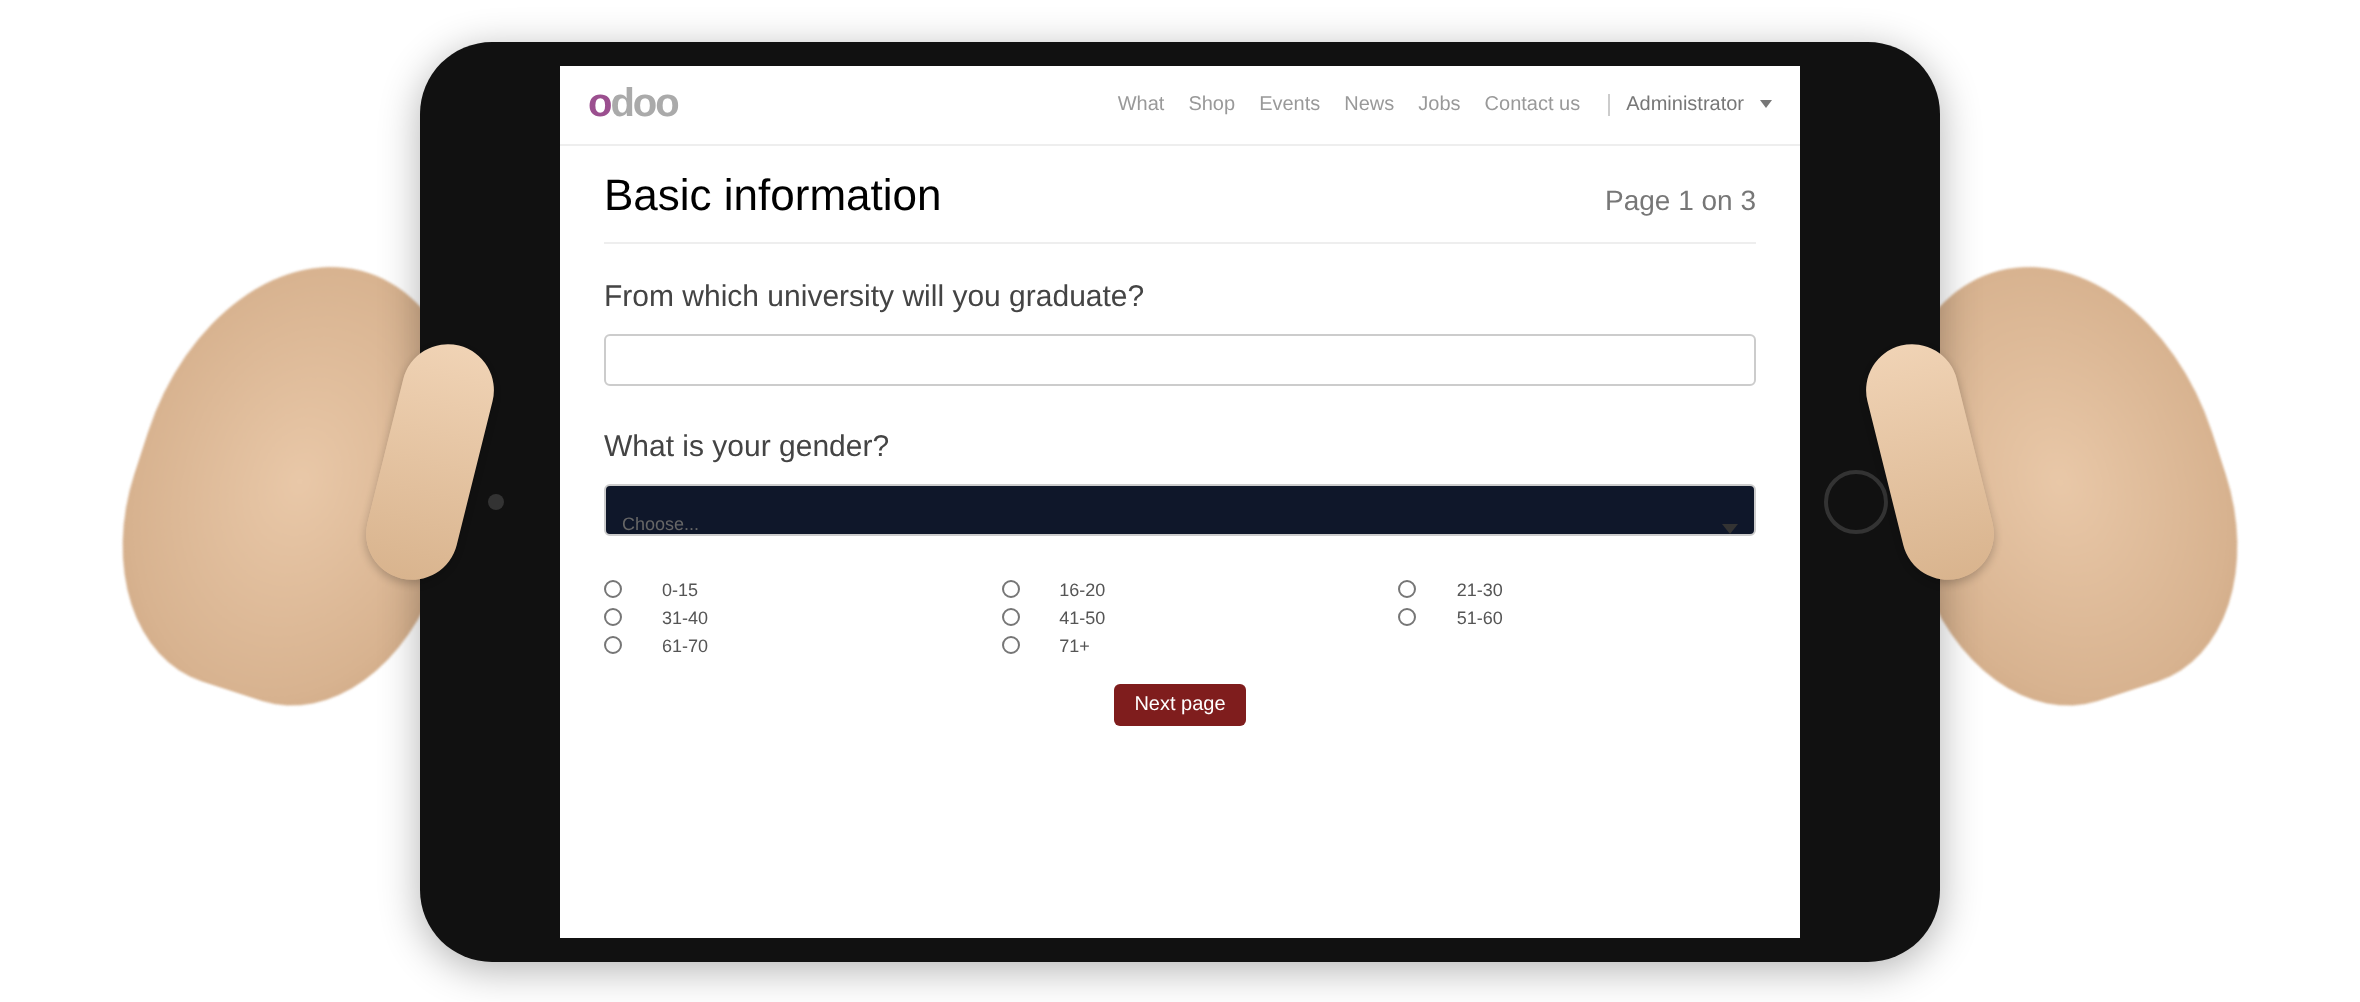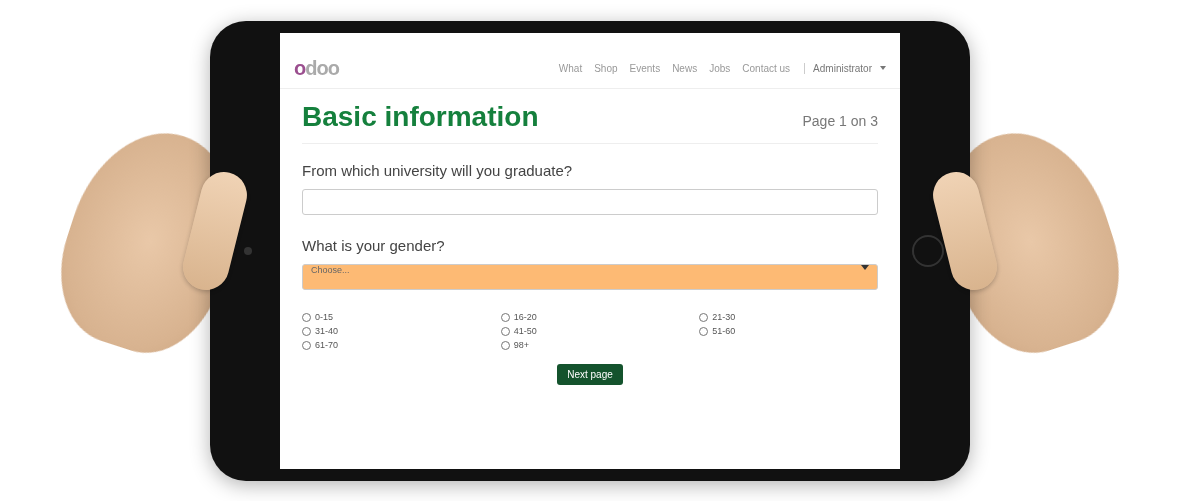--- a/index.html
+++ b/index.html
@@ -47,21 +47,20 @@
     display: flex;
     flex-direction: column;
   }
   .navbar {
     display: flex;
     align-items: center;
     padding: 8px 14px;
     border-bottom: 1px solid #eee;
     font-size: 10px;
     color: #999;
-    margin-top: 16px;
   }
   .logo {
     font-weight: bold;
     font-size: 20px;
     letter-spacing: -1px;
   }
   .logo .o1 { color: #9b4f8f; }
   .logo .rest { color: #aaa; }
   .nav-spacer { flex: 1; }
   .nav-link { margin: 0 6px; color: #999; cursor: pointer; }
@@ -87,21 +86,21 @@
     color: #333;
   }
   .title-row {
     display: flex;
     justify-content: space-between;
     align-items: baseline;
     padding-bottom: 10px;
     border-bottom: 1px solid #eee;
     margin-bottom: 18px;
   }
-  .page-title { font-size: 28px; font-weight: bold; color: #15803d; }
+  .page-title { font-size: 22px; font-weight: normal; color: #000000; }
   .page-count { font-size: 14px; color: #777; }
   .question {
     font-size: 15px;
     color: #444;
     margin-bottom: 10px;
   }
   .text-input {
     width: 100%;
     height: 26px;
     border: 1px solid #ccc;
@@ -111,56 +110,56 @@
     margin-bottom: 22px;
   }
   .select {
     width: 100%;
     height: 26px;
     border: 1px solid #ccc;
     border-radius: 3px;
     padding: 0 8px;
     font-size: 9px;
     color: #666;
-    background: #fdba74;
-    display: flex;
-    align-items: flex-start;
+    background: #0f172a;
+    display: flex;
+    align-items: flex-end;
     justify-content: space-between;
     margin-bottom: 22px;
     cursor: pointer;
   }
   .select-caret {
     width: 0; height: 0;
     border-left: 4px solid transparent;
     border-right: 4px solid transparent;
     border-top: 5px solid #333;
   }
   .radio-grid {
     display: grid;
     grid-template-columns: repeat(3, 1fr);
     gap: 4px 20px;
     font-size: 9px;
     color: #555;
     margin-bottom: 14px;
   }
   .radio-item {
     display: flex;
-    align-items: flex-end;
-    gap: 4px;
+    align-items: flex-start;
+    gap: 20px;
   }
   .radio-item input[type="radio"] {
     width: 9px; height: 9px;
   }
   .footer-btn {
     display: flex;
     justify-content: center;
     padding-bottom: 6px;
   }
   .btn-primary {
-    background: #14532d;
+    background: #7f1d1d;
     color: #fff;
     border: none;
     border-radius: 3px;
     padding: 5px 10px;
     font-size: 10px;
     cursor: pointer;
   }
 
   
   .hand {
@@ -263,21 +262,21 @@
         <label class="radio-item">
           <input type="radio" name="age" style="">
           <span>51-60</span>
         </label>
         <label class="radio-item">
           <input type="radio" name="age" style="">
           <span>61-70</span>
         </label>
         <label class="radio-item">
           <input type="radio" name="age" style="">
-          <span>98+</span>
+          <span>71+</span>
         </label>
       </div>
 
       <div class="footer-btn">
         <button class="btn-primary">Next page</button>
       </div>
 
     </div>
   </div>
 </div>

